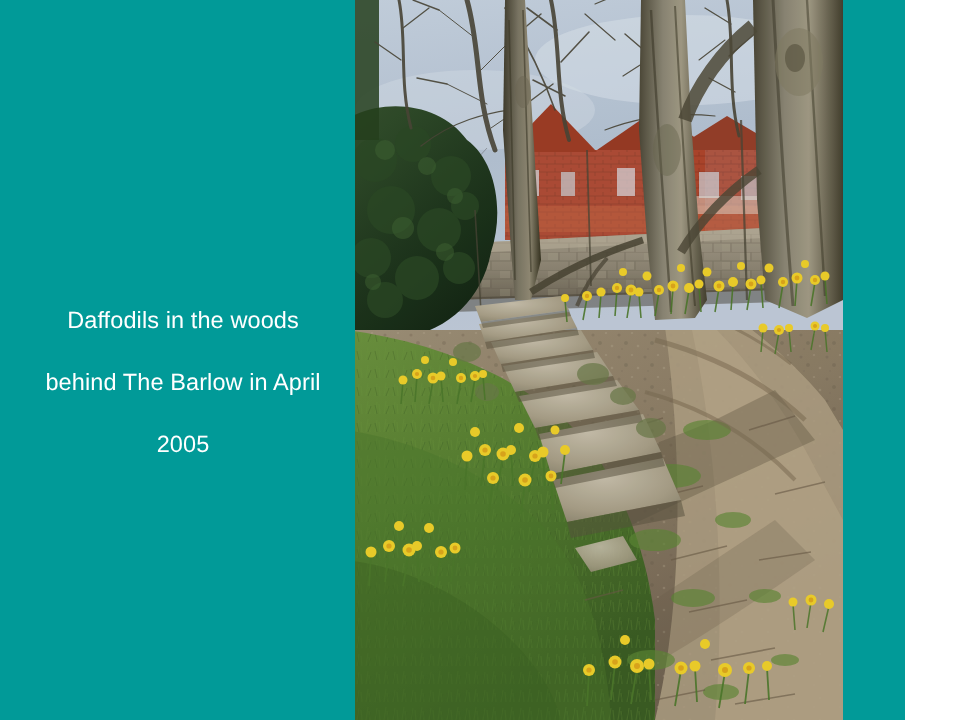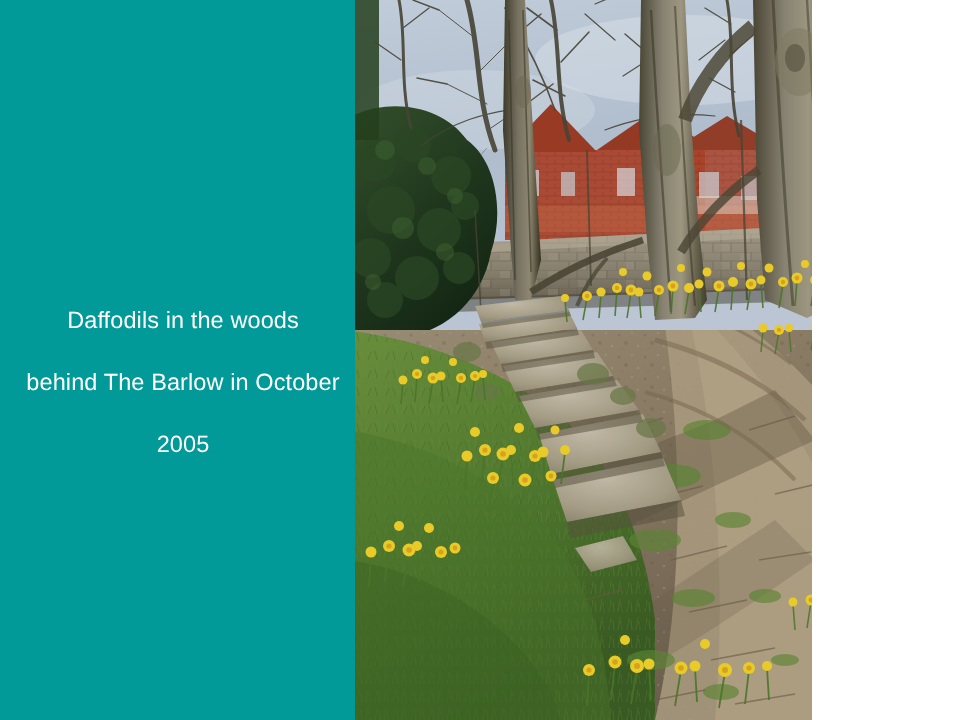--- a/index.html
+++ b/index.html
@@ -3,21 +3,21 @@
 <meta charset="utf-8">
 <title>Slide</title>
 <style>
   html, body {
     margin: 0;
     padding: 0;
     background: #ffffff;
   }
   #slide {
     position: relative;
-    width: 812px;
+    width: 905px;
     height: 720px;
     overflow: hidden;
     background: #019a98;
     font-family: "Liberation Sans", sans-serif;
   }
 
   
   #caption {
     position: absolute;
     left: 18px;
@@ -44,21 +44,21 @@
   }
   #photo svg { display: block; width: 100%; height: 100%; }
 </style>
 </head>
 <body>
 
 <div id="slide" style="background: rgb(1, 154, 152);">
 
   <div id="caption" style="color: rgb(255, 255, 255); text-align: center;">
     <span>Daffodils in the woods</span><br>
-    <span>behind The Barlow in October</span><br>
+    <span>behind The Barlow in April</span><br>
     <span>2005</span>
   </div>
 
   <div id="photo" aria-label="Photograph of yellow daffodils growing on a woodland bank with stone stepping-stone steps, bare trees, a stone boundary wall and a red brick building behind" style="left: 355px; top: 0px; width: 488px; height: 720px;">
     <svg viewBox="0 0 488 720" preserveAspectRatio="none">
       <defs>
         <linearGradient id="gSky" x1="0" y1="0" x2="0.2" y2="1">
           <stop offset="0" stop-color="#c8d5e2"></stop>
           <stop offset="0.5" stop-color="#b7c5d6"></stop>
           <stop offset="1" stop-color="#c3cedc"></stop>

